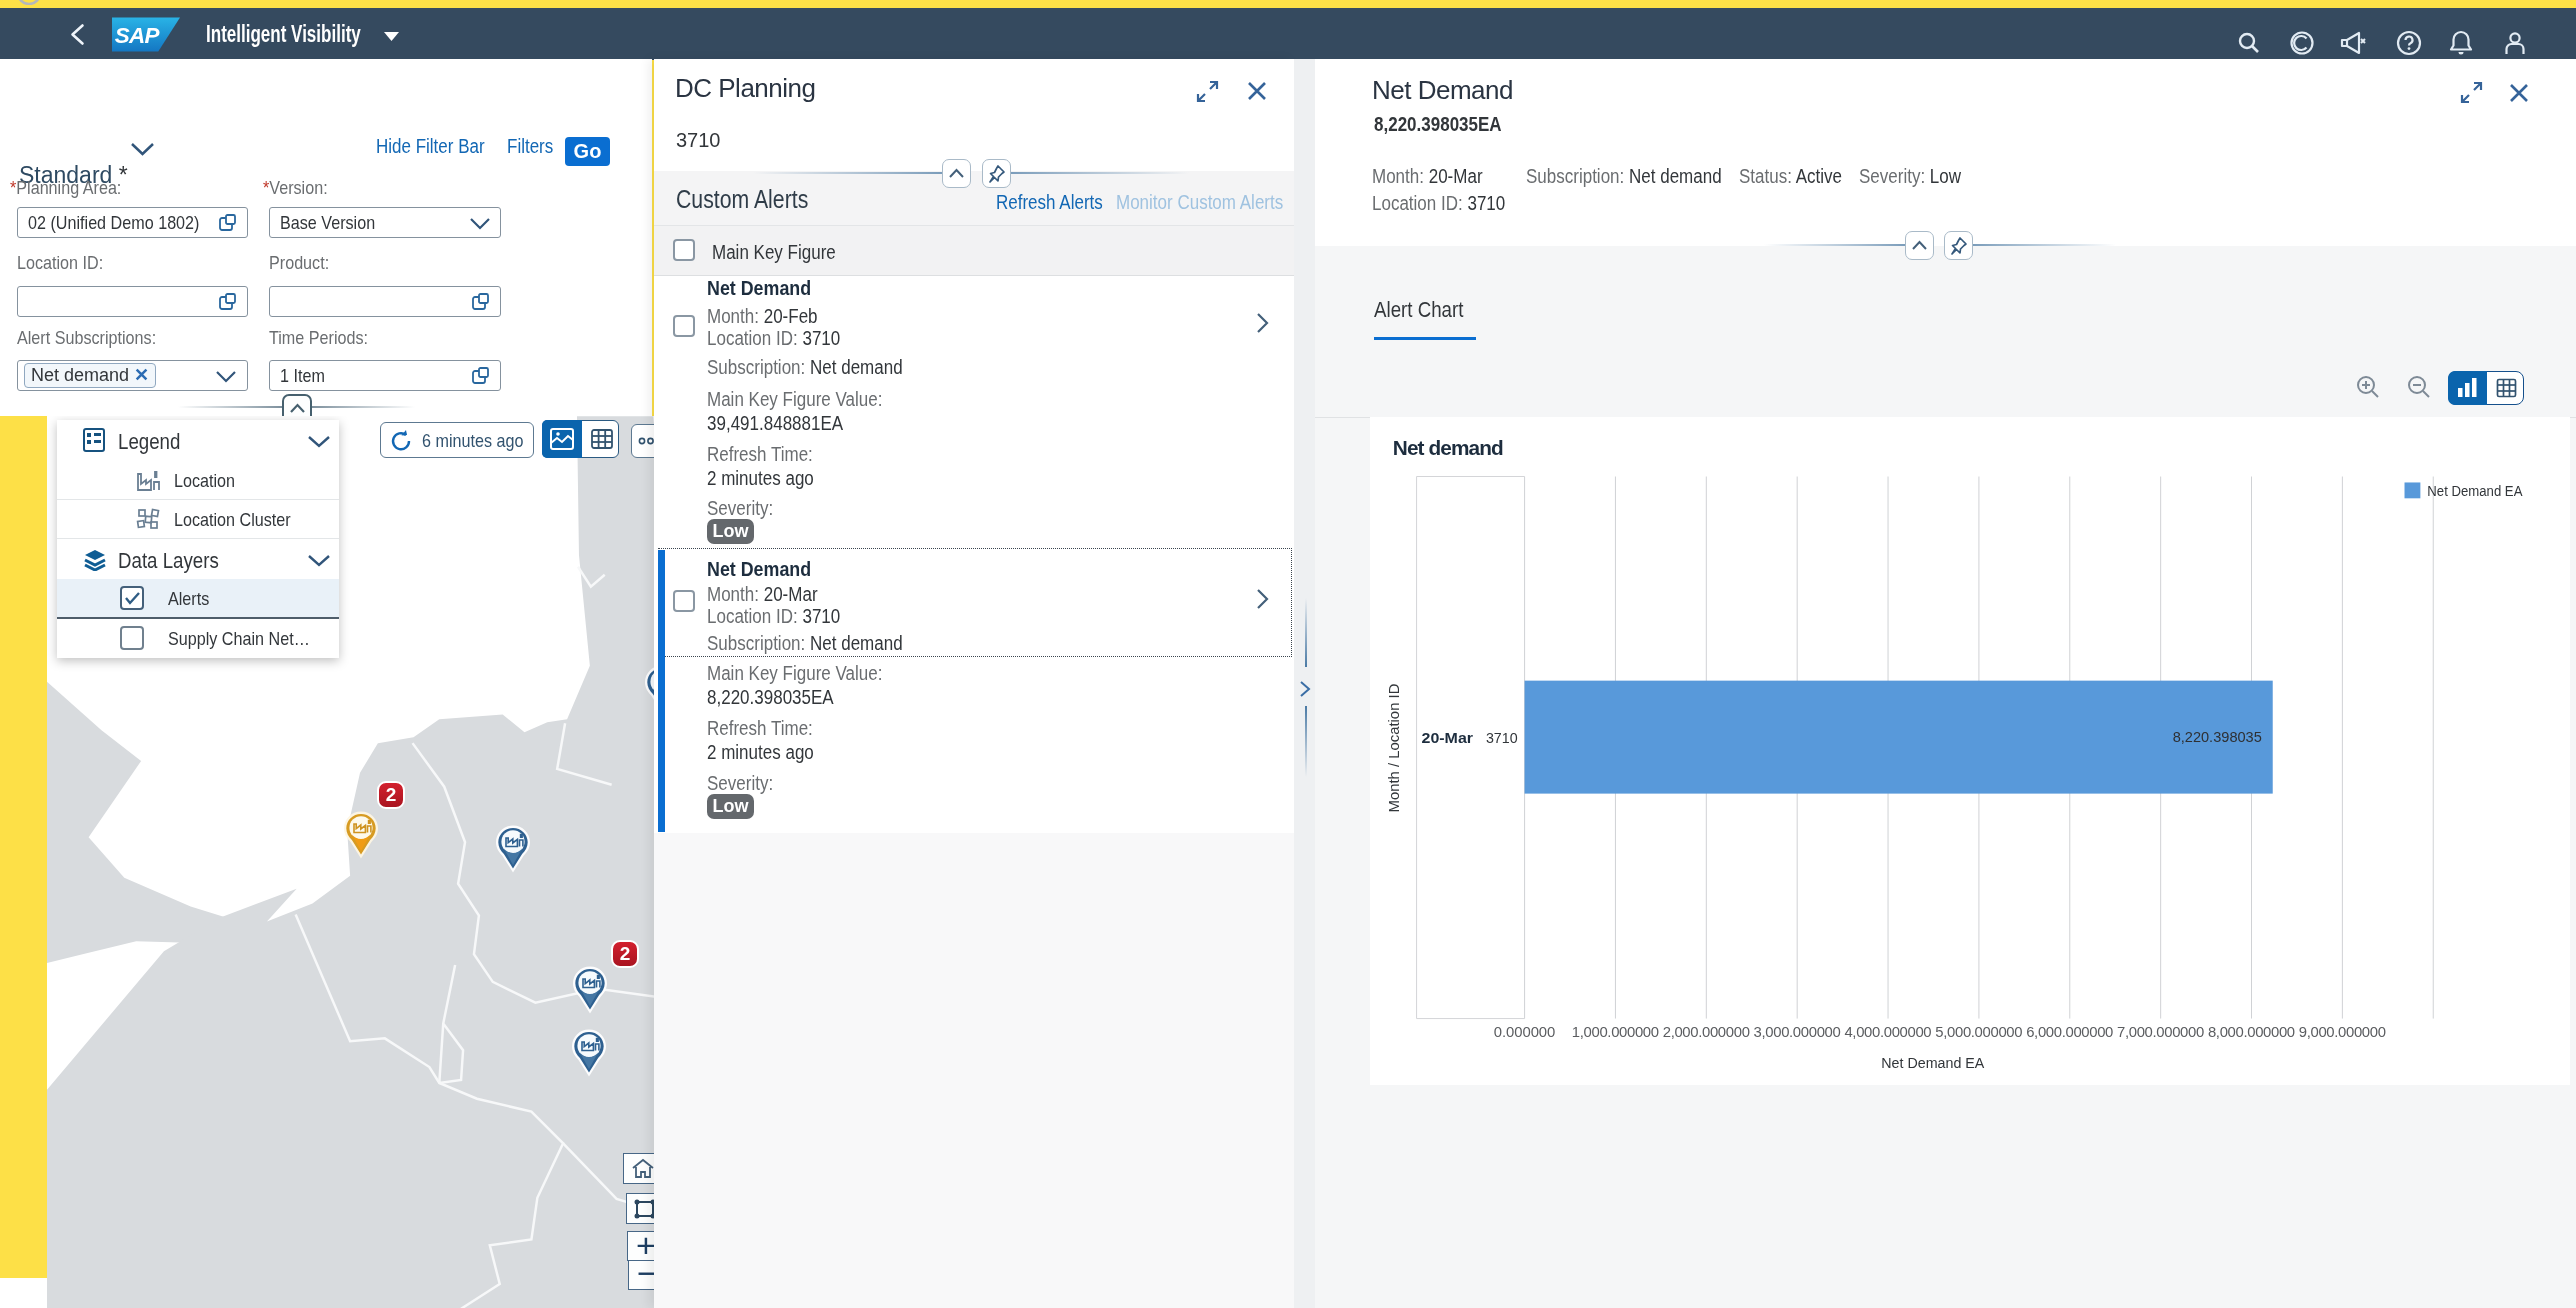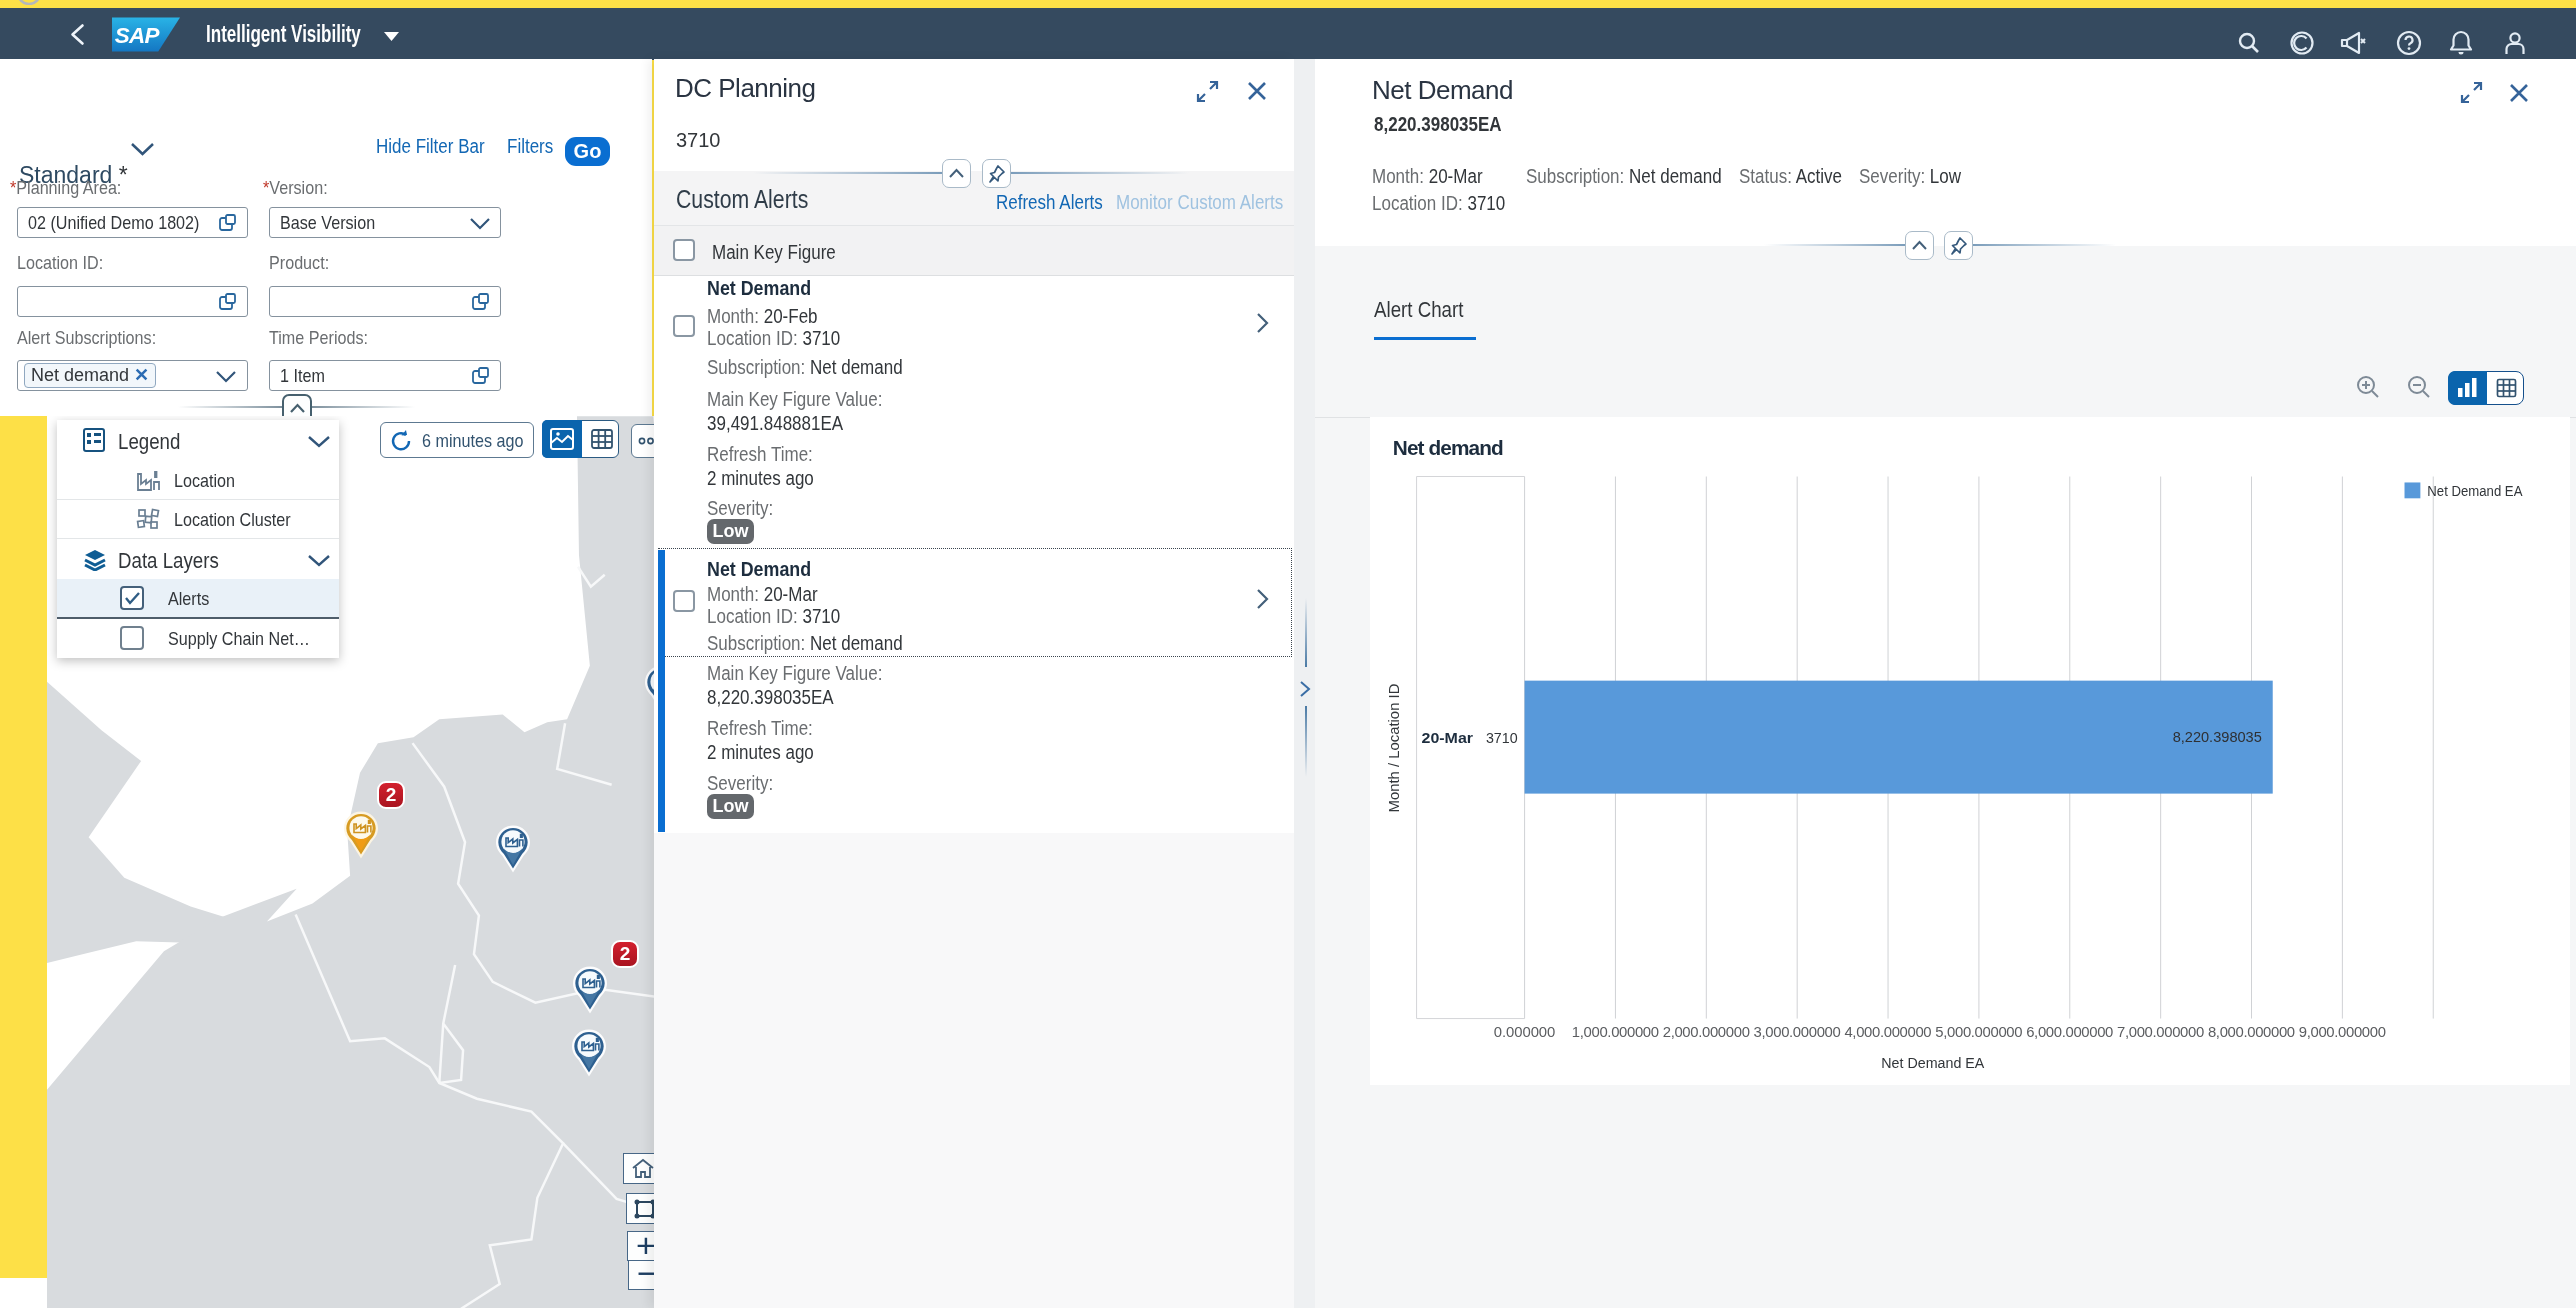--- a/index.html
+++ b/index.html
@@ -68,21 +68,21 @@
       </svg>
 </div>
 
 <div class="abs" style="left:0;top:59px;width:652px;height:357px;background:#fff;">
   <div class="abs" style="left:19px;top:72px;font-size:23px;color:#2e4a62;margin-top:31px;">Standard <span style="color:#32363a">*</span></div>
   <svg class="abs" style="left:130px;top:83px" width="25" height="15" viewBox="0 0 25 15">
         <path d="M2 2 L12.5 12 L23 2" fill="none" stroke="#31557a" stroke-width="2.5"></path>
       </svg>
   <div class="abs sx" style="left:376px;top:76px;font-size:20px;color:#1267b4;">Hide Filter Bar</div>
   <div class="abs sx" style="left:507px;top:76px;font-size:20px;color:#1267b4;">Filters</div>
-  <div class="abs" style="left:565px;top:78px;width:45px;height:29px;background:#0a6ed1;border-radius:11px;color:#fff;font-size:20px;font-weight:bold;text-align:center;line-height:28px;">Go</div>
+  <div class="abs" style="left:565px;top:78px;width:45px;height:29px;background:#0a6ed1;border-radius:4px;color:#fff;font-size:20px;font-weight:bold;text-align:center;line-height:28px;">Go</div>
 
   <div class="abs lbl sx" style="left:10px;top:118px;font-size:19px;"><span style="color:#c0392b">*</span>Planning Area:</div>
   <div class="abs lbl sx" style="left:263px;top:118px;font-size:19px;"><span style="color:#c0392b">*</span>Version:</div>
   <div class="inp" style="left:17px;top:148px;width:231px;height:31px;"></div>
   <div class="abs val sx" style="left:28px;top:153px;font-size:19px;">02 (Unified Demo 1802)</div>
   <svg class="vh" style="left:219px;top:155px" width="18" height="17" viewBox="0 0 18 17">
         <rect x="1" y="4" width="12" height="12" rx="2" fill="none" stroke="#29679e" stroke-width="1.8"></rect>
         <rect x="7" y="1" width="9" height="9" rx="1.5" fill="#fff" stroke="#29679e" stroke-width="1.8"></rect>
       </svg>
   <div class="inp" style="left:269px;top:148px;width:232px;height:31px;"></div>

